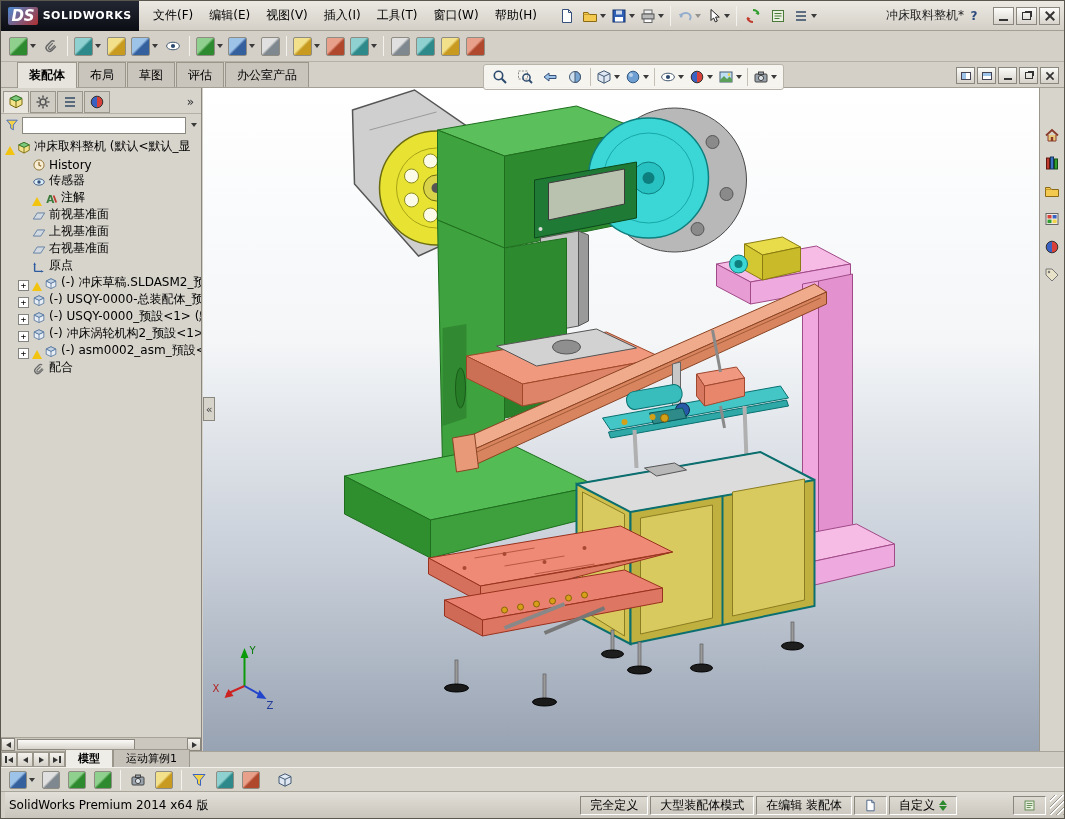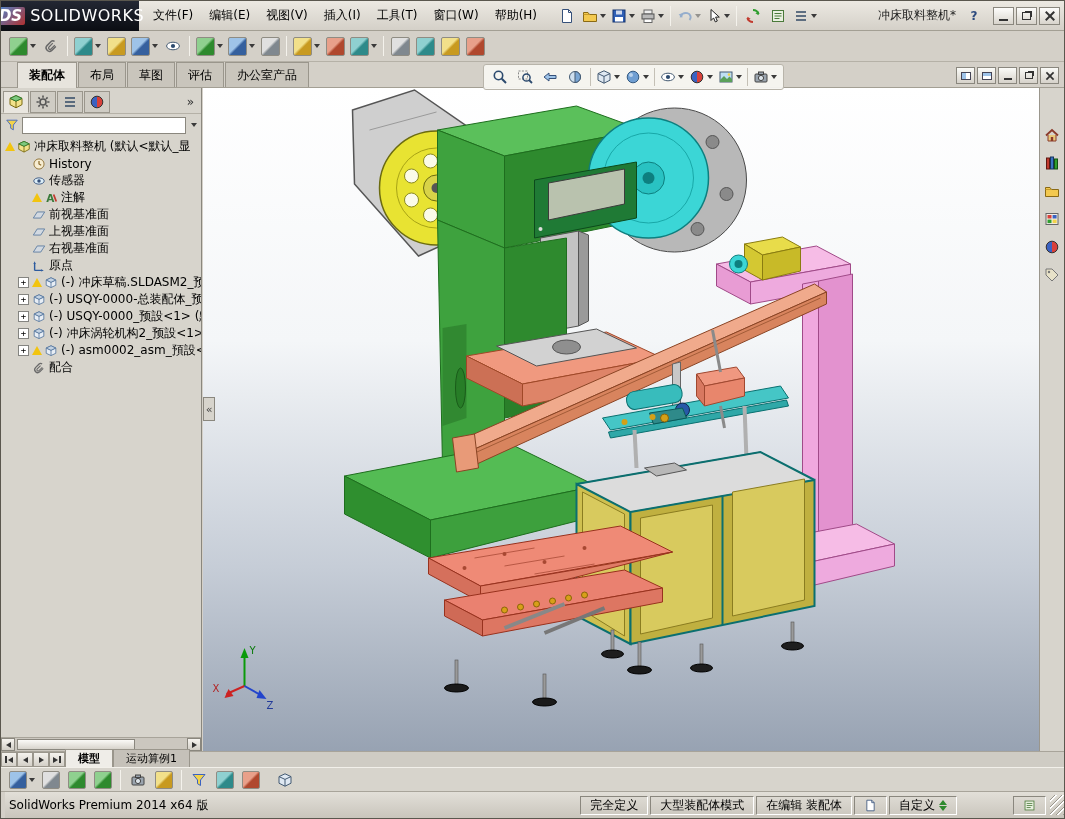--- a/index.html
+++ b/index.html
@@ -3,30 +3,30 @@
 <meta charset="utf-8">
 <style>
 *{box-sizing:border-box;margin:0;padding:0}
 html,body{width:1065px;height:819px}
 body{font-family:"DejaVu Sans","Liberation Sans",sans-serif;font-size:12px;color:#000;background:#d4d0c8}
 #app{position:relative;width:1065px;height:819px;background:#d4d0c8;border:1px solid #5a574e;overflow:hidden}
 
 #titlebar{position:absolute;left:0;top:0;width:100%;height:30px;background:linear-gradient(#ece9e2,#d4d0c8);border-bottom:1px solid #a39f94;display:flex;align-items:center}
 #logo{width:138px;height:30px;background:linear-gradient(180deg,#232733,#0b0d13);color:#fff;display:flex;align-items:center;justify-content:center;gap:5px;flex:none}
 #logo .dsmark{font-weight:bold;font-style:italic;font-size:15px;background:linear-gradient(135deg,#4a8ad4,#b03030);padding:0 3px;border-radius:2px}
-#logo .brand{font-weight:normal;font-size:16px;letter-spacing:.5px}
+#logo .brand{font-weight:bold;font-size:11px;letter-spacing:.5px}
 .menus{display:flex;height:30px;align-items:center;margin-left:6px;flex:none}
 .menu-item{padding:0 8px;cursor:default;white-space:nowrap}
 .tb{display:flex;align-items:center;gap:1px;margin-left:10px}
 .ib{height:24px;min-width:24px;display:inline-flex;align-items:center;justify-content:center;border:1px solid transparent;padding:0 1px}
 .isvg{width:16px;height:16px;flex:none}
 .dd{width:0;height:0;border-left:3px solid transparent;border-right:3px solid transparent;border-top:4px solid #3a3a3a;margin-left:2px;flex:none}
 .sep{width:1px;height:20px;background:#a8a49a;border-right:1px solid #f4f2ec;margin:0 3px;flex:none}
 .dis{opacity:.45}
-#doc-title{margin-left:auto;margin-right:9px;color:#1c1c1c;white-space:nowrap}
+#doc-title{margin-left:auto;margin-right:1px;color:#1c1c1c;white-space:nowrap}
 .help-q{width:18px;height:18px;border-radius:9px;display:flex;align-items:center;justify-content:center;font-weight:bold;color:#2c4a7e;margin-right:8px}
 .winbtn{width:21px;height:18px;border:1px solid #8a877e;background:linear-gradient(#fdfdfb,#d8d4cc);display:inline-flex;align-items:center;justify-content:center;margin-left:2px;position:relative}
 .glyph-min{width:9px;height:2px;background:#333;margin-top:8px}
 .glyph-restore{width:9px;height:8px;border:1px solid #333;box-shadow:2px -2px 0 -1px #333}
 .glyph-x{position:relative;width:10px;height:10px}
 .glyph-x::before,.glyph-x::after{content:"";position:absolute;left:4px;top:-1px;width:2px;height:12px;background:#333}
 .glyph-x::before{transform:rotate(45deg)}.glyph-x::after{transform:rotate(-45deg)}
 #win-controls{margin-right:4px;display:flex}
 
 #toolbar2{position:absolute;top:30px;left:0;width:100%;height:31px;border-bottom:1px solid #b5b1a7;display:flex;align-items:center;padding-left:6px;gap:1px;background:#d4d0c8}
@@ -54,21 +54,21 @@
 .sm .glyph-x{transform:scale(.85)}
 
 #leftpanel{position:absolute;left:0;top:87px;width:201px;bottom:67px;background:#d7d4cc;border-right:1px solid #8a877e;overflow:hidden}
 #paneltabs{height:26px;display:flex;align-items:center;padding:2px 2px 0;border-bottom:1px solid #b5b1a7}
 .ptab{width:26px;height:22px;display:flex;align-items:center;justify-content:center;border:1px solid #9a968c;background:#cfccc4;margin-right:1px}
 .ptab.active{background:#e9e6df;border-bottom-color:#e9e6df}
 .pmore{margin-left:auto;padding:0 5px;font-size:12px;color:#333}
 #filterrow{height:22px;display:flex;align-items:center;padding:2px 4px;gap:3px}
 .filter-field{flex:1;height:17px;border:1px solid #8a877e;background:#fff;font-size:11px;padding:0 3px;font-family:inherit}
 #tree{padding-top:2px}
-.trow{height:17px;display:flex;align-items:center;padding-left:4px;white-space:nowrap;overflow:hidden}
+.trow{height:17px;display:flex;align-items:flex-end;padding-left:4px;white-space:nowrap;overflow:hidden}
 .trow.child{padding-left:17px}
 .texp{width:11px;height:11px;border:1px solid #848480;background:#fff;font-size:9px;line-height:9px;text-align:center;display:inline-flex;align-items:center;justify-content:center;margin-right:3px;flex:none;font-family:"DejaVu Sans Mono",monospace}
 .texp.none{visibility:hidden}
 .ti{width:14px;height:14px;margin-right:3px;flex:none}
 .twarn{width:0;height:0;border-left:5px solid transparent;border-right:5px solid transparent;border-bottom:9px solid #f2c40f;margin-right:2px;flex:none}
 .tlabel{font-size:12px}
 #panel-hscroll{position:absolute;left:0;bottom:0;width:100%;height:14px;background:#cbc7bf;border-top:1px solid #a8a49a;display:flex;align-items:center}
 .sbtn{width:14px;height:13px;border:1px solid #8a877e;background:linear-gradient(#f6f4ef,#d2cec6);display:flex;align-items:center;justify-content:center;flex:none}
 .tri-l{width:0;height:0;border-top:3px solid transparent;border-bottom:3px solid transparent;border-right:5px solid #333}
 .tri-r{width:0;height:0;border-top:3px solid transparent;border-bottom:3px solid transparent;border-left:5px solid #333}

